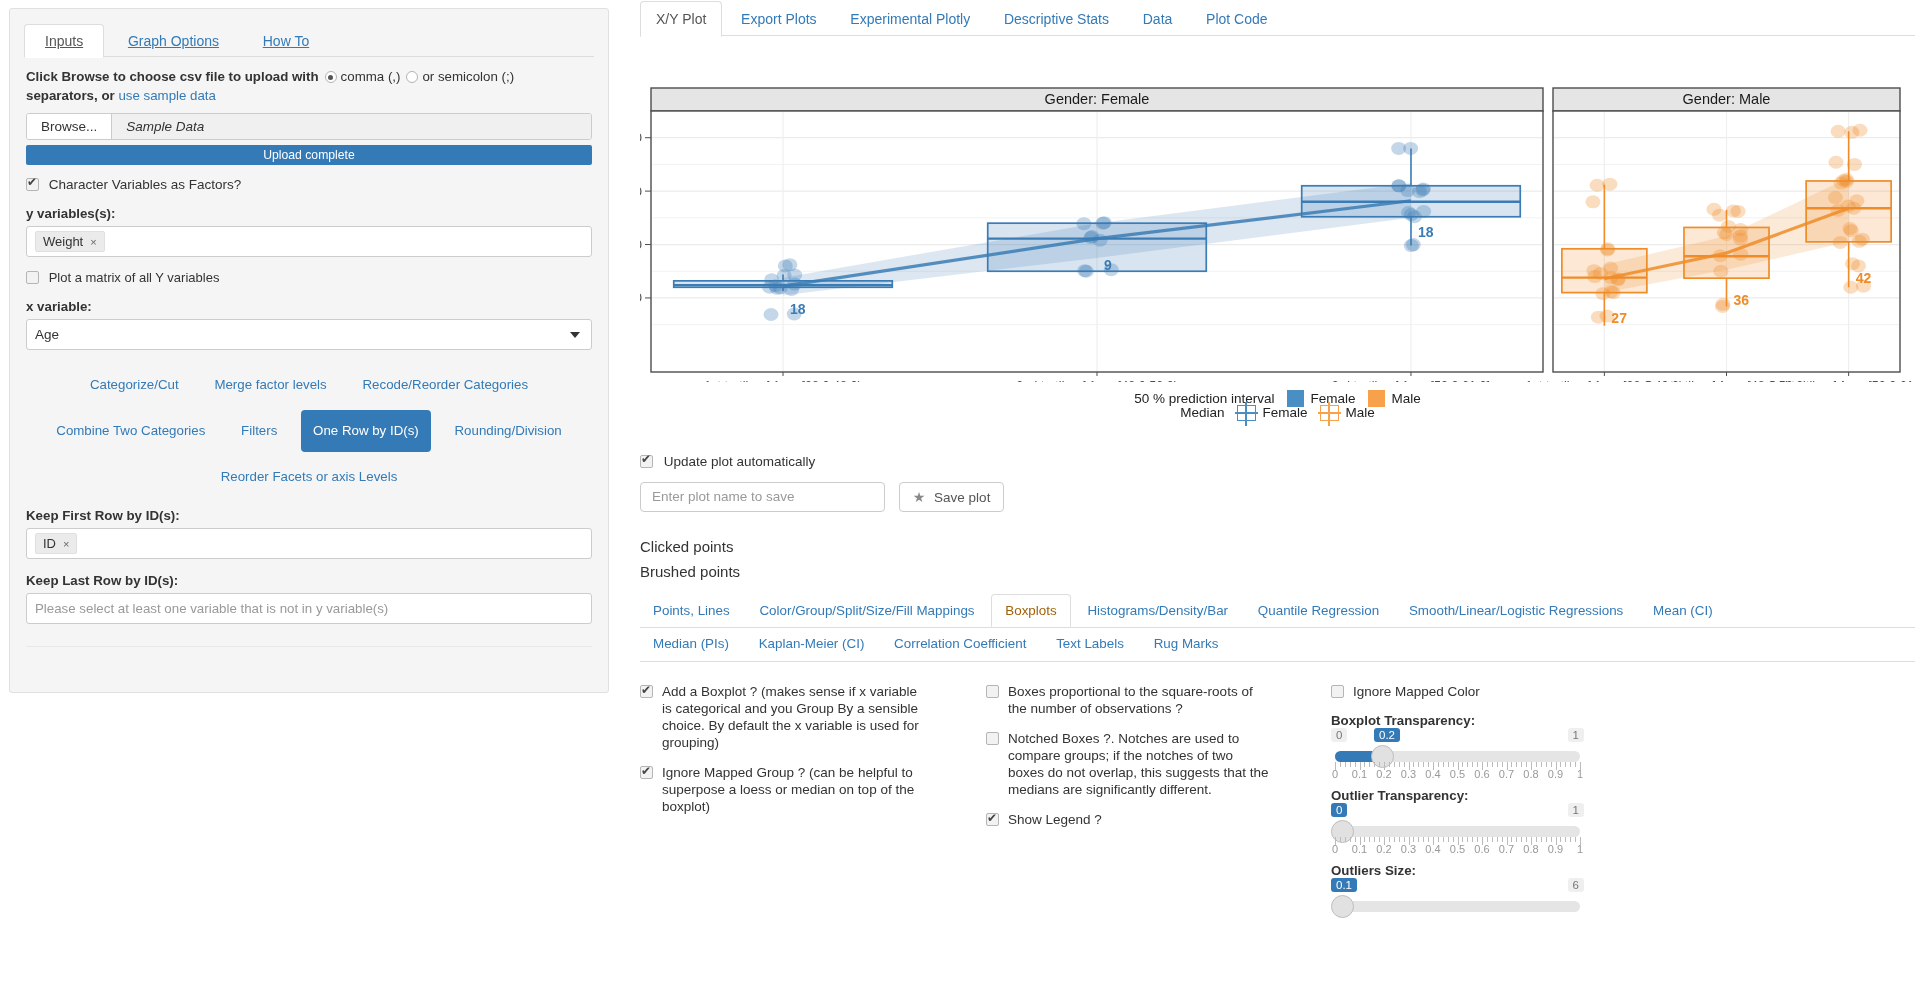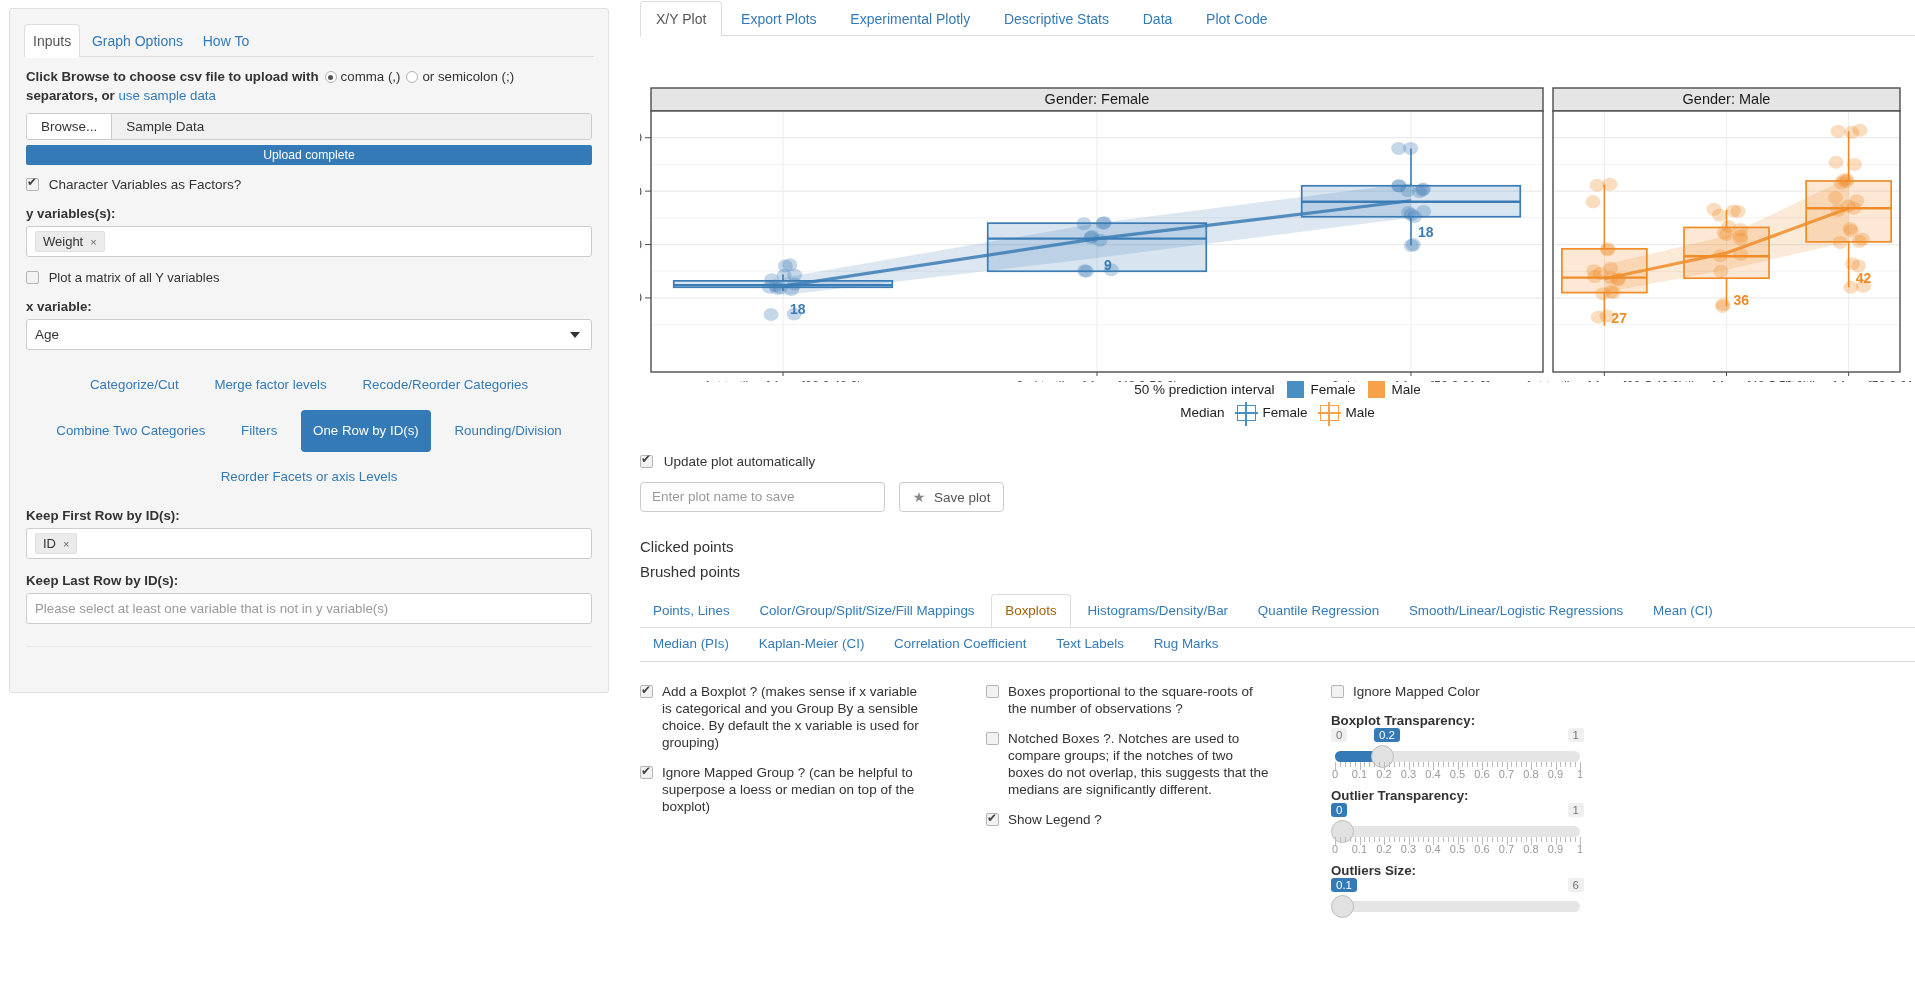--- a/index.html
+++ b/index.html
@@ -13,22 +13,22 @@
     overflow:hidden;
     position:relative;
   }
   
   #left-panel{
     position:absolute; left:9px; top:8px; width:600px; height:685px;
     background:#f5f5f5; border:1px solid #e0e0e0; border-radius:3px;
   }
   .tabs-row{ position:relative; height:34px; border-bottom:1px solid #dddddd; margin:14px 14px 0 14px;}
   .tab{
-    display:inline-block; padding:7px 8px; font-size:14px; color:#337ab7;
-    cursor:pointer; line-height:18px; position:relative; top:1px;
+    display:inline-block; padding:7px 20px; font-size:14px; color:#337ab7;
+    cursor:pointer; line-height:18px; position:relative; top:1px;text-decoration:underline;
   }
   .tab.active{
     background:#ffffff; border:1px solid #dddddd; border-bottom:1px solid #ffffff;
     border-radius:4px 4px 0 0; color:#555;
   }
   .lp-body{ padding:10px 16px 0 16px; }
   .strongline{ font-weight:bold; font-size:13.3px; color:#333; line-height:19px;}
   .link{ color:#337ab7; font-weight:normal; cursor:pointer;}
   .radio{
     display:inline-block; width:12px; height:12px; border-radius:50%;
@@ -147,21 +147,21 @@
     <div class="strongline">
       <span>Click Browse to choose csv file to upload with</span><span class="radio on"></span><span style="font-weight:normal">comma (,)</span><span class="radio"></span><span style="font-weight:normal">or semicolon (;)</span>
     </div>
     <div class="strongline">
       <span>separators, or</span>
       <span class="link">use sample data</span>
     </div>
 
     <div class="btn-group">
       <span class="bg-btn white">Browse...</span>
-      <span class="bg-btn" style="border-right:none;">Sample Data</span>
+      <span class="bg-btn" style="border-right:none;font-style:italic;">Sample Data</span>
       <span class="bg-rest"></span>
     </div>
     <div class="progress">Upload complete</div>
 
     <div style="margin-top:12px;font-size:13.5px;">
       <span class="chk on"></span>
       <span style="margin-left:6px;">Character Variables as Factors?</span>
     </div>
 
     <div class="fieldlabel">y variables(s):</div>
@@ -416,21 +416,21 @@
         <text x="2" y="153.6219512195122" text-anchor="end" font-size="13" fill="#4d4d4d" font-family="&quot;Liberation Sans&quot;, sans-serif">80</text>
         <line x1="5" x2="11" y1="149.1219512195122" y2="149.1219512195122" stroke="#4d4d4d" stroke-width="1"></line>
         <text x="2" y="100.20731707317074" text-anchor="end" font-size="13" fill="#4d4d4d" font-family="&quot;Liberation Sans&quot;, sans-serif">90</text>
         <line x1="5" x2="11" y1="95.70731707317074" y2="95.70731707317074" stroke="#4d4d4d" stroke-width="1"></line>
         <text x="0" y="0" font-size="14.5" fill="#1a1a1a" text-anchor="middle" font-family="&quot;Liberation Sans&quot;, sans-serif" transform="translate(-33,178.5) rotate(-90)">Weight</text>
         <text x="635.5" y="370" text-anchor="middle" font-size="14.5" fill="#1a1a1a" font-family="&quot;Liberation Sans&quot;, sans-serif">Age</text>
       </svg>
   </div>
 
   <div id="legend-area" style="position:relative;height:62px;margin-top:-4px;">
-      <div class="legend-row" style="top: 3px;"><span>50 % prediction interval</span><span class="lg-key" style="background: rgb(74, 143, 196);"></span><span>Female</span><span class="lg-key" style="background: rgb(247, 162, 75);"></span><span>Male</span></div>
+      <div class="legend-row" style="top: 12px;"><span>50 % prediction interval</span><span class="lg-key" style="background: rgb(74, 143, 196);"></span><span>Female</span><span class="lg-key" style="background: rgb(247, 162, 75);"></span><span>Male</span></div>
       <div class="legend-row" style="top: 27px;"><span>Median</span><span class="lg-box" style="border-color: rgb(74, 143, 196);"><i style="background:#4a8fc4"></i><b style="background:#4a8fc4"></b></span><span>Female</span><span class="lg-box" style="border-color: rgb(247, 162, 75);"><i style="background:#f7a24b"></i><b style="background:#f7a24b"></b></span><span>Male</span></div>
     </div>
 
   <div style="margin-left:-110px;">
     <div class="ctrl-row" style="margin-left:110px;">
       <span class="chk on"></span>
       <span style="margin-left:7px;">Update plot automatically</span>
     </div>
 
     <div style="margin-top:13px;margin-left:110px;">

